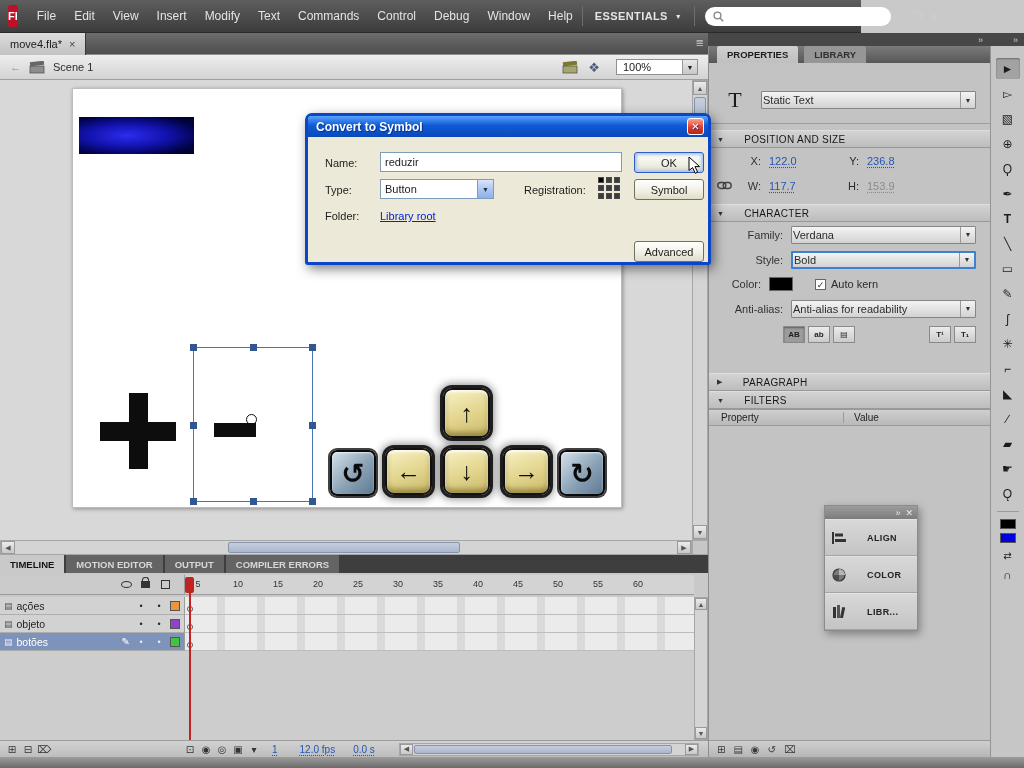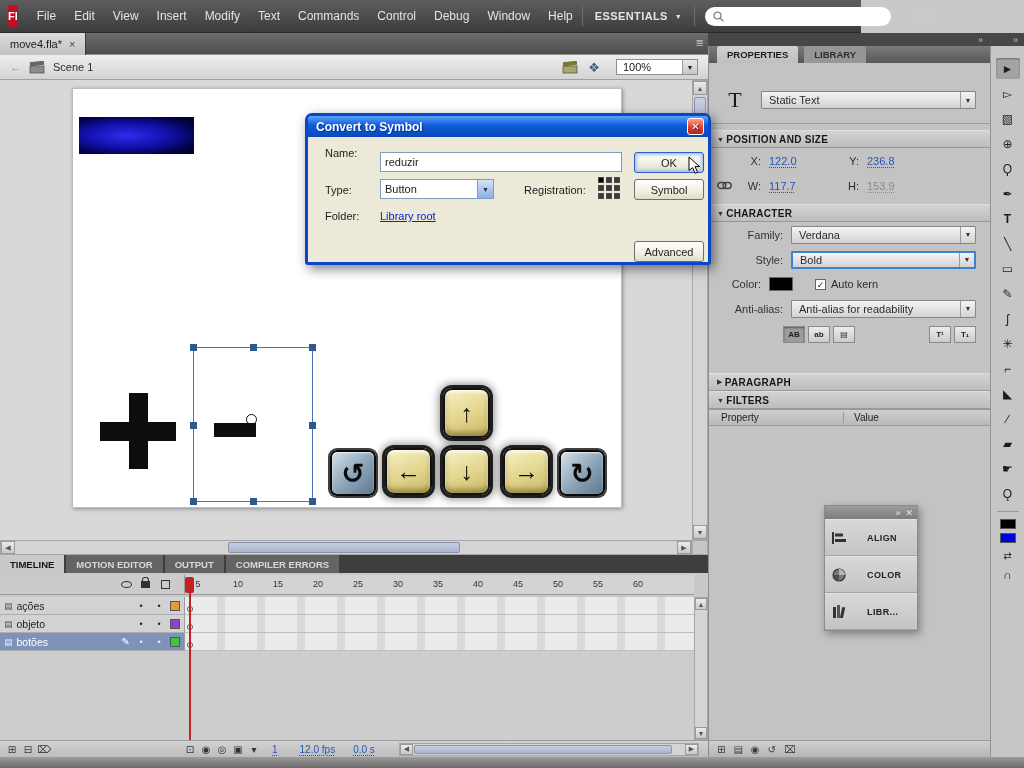--- a/index.html
+++ b/index.html
@@ -71,29 +71,29 @@
   #reggrid span.sel{background:#000;}
   #cursor{left:688px;top:156px;z-index:60;}
 
   
   #dockhead{left:708px;top:33px;width:316px;height:13px;background:#474747;color:#c9c9c9;font-size:9px;z-index:4;}
   #props{left:708px;top:46px;width:282px;height:711px;background:#c3c3c3;border-left:1px solid #8d8d8d;z-index:3;}
   #ptabs{height:17px;background:linear-gradient(#7b7b7b,#575757);display:flex;}
   .ptab{padding:0 10px;font-size:9.5px;font-weight:bold;display:flex;align-items:center;}
   .ptab.active{background:linear-gradient(#d0d0d0,#bfbfbf);color:#1d1d1d;border-radius:2px 2px 0 0;margin-left:8px;}
   .ptab.inactive{background:#969696;color:#2e2e2e;margin-left:6px;border-radius:2px 2px 0 0;}
-  .sechead{height:18px;background:linear-gradient(#d3d3d3,#bdbdbd);border-top:1px solid #dedede;border-bottom:1px solid #989898;display:flex;align-items:center;gap:2px;padding:0 8px;font-size:10px;font-weight:bold;color:#171717;letter-spacing:.3px;}
+  .sechead{height:18px;background:linear-gradient(#d3d3d3,#bdbdbd);border-top:1px solid #dedede;border-bottom:1px solid #989898;display:flex;align-items:center;gap:20px;padding:0 8px;font-size:10px;font-weight:normal;color:#171717;letter-spacing:.3px;}
   .sechead .tri{font-size:7px;color:#333;}
   .prow{display:flex;align-items:center;height:25px;padding-right:14px;font-size:11px;color:#2c2c2c;position:relative;}
   .plab{width:74px;text-align:right;margin-right:8px;color:#333;}
   .plab.s{width:52px;}
   .hot{color:#2456b8;text-decoration:underline dotted;text-underline-offset:2px;}
   .hot.dim{color:#8b8b8b;}
   .pselect{height:18px;flex:1;background:linear-gradient(#f4f4f4,#d2d2d2);border:1px solid #858585;display:flex;align-items:center;border-radius:1px;}
-  .pselect .val{flex:1;padding-left:7px;white-space:nowrap;overflow:hidden;}
+  .pselect .val{flex:1;padding-left:1px;white-space:nowrap;overflow:hidden;}
   .pselect .arr{width:15px;height:100%;border-left:1px solid #9a9a9a;font-size:7px;color:#333;display:flex;align-items:center;justify-content:center;}
   .pselect.focus{border:2px solid #3b82d0;}
   .swatch{width:24px;height:14px;border:1px solid #666;}
   .cb{width:11px;height:11px;background:#fff;border:1px solid #666;font-size:9px;line-height:10px;text-align:center;margin-right:5px;}
   .sbtn{width:22px;height:17px;border:1px solid #8a8a8a;background:linear-gradient(#ececec,#cbcbcb);font-size:8px;font-weight:bold;color:#222;display:flex;align-items:center;justify-content:center;margin-right:3px;}
   .sbtn.pressed{background:#9c9c9c;box-shadow:inset 0 1px 2px rgba(0,0,0,.4);}
   #ftablehead{height:17px;background:linear-gradient(#cfcfcf,#b9b9b9);border-top:1px solid #9a9a9a;border-bottom:1px solid #9a9a9a;display:flex;align-items:center;font-size:10px;color:#222;}
   #props-footer{position:absolute;left:0;bottom:0;width:100%;height:17px;background:linear-gradient(#cfcfcf,#b6b6b6);border-top:1px solid #9a9a9a;display:flex;align-items:center;gap:8px;padding:0 8px;font-size:10px;color:#3a3a3a;}
 
   
@@ -253,21 +253,21 @@
   <div class="sb-btn" style="position:absolute;right:0;top:0;width:14px;height:13px;">▶</div>
 </div>
 <div id="sbcorner" class="abs"></div>
 
 <div id="dialog" class="abs">
   <div id="dlg-title">
     <span>Convert to Symbol</span>
     <div id="dlg-close">✕</div>
   </div>
   <div id="dlg-body">
-    <span class="dlg-label" style="left:17px;top:10px;">Name:</span>
+    <span class="dlg-label" style="left:17px;top:20px;">Name:</span>
     <div class="dlg-input" style="left:72px;top:15px;width:242px;">
         <span>reduzir</span>
       </div>
     <div class="xpbtn focused" style="left:326px;top:15px;">OK</div>
 
     <span class="dlg-label" style="left:17px;top:47px;">Type:</span>
     <div class="dlg-select" style="left:72px;top:42px;width:114px;">
       <span class="val">Button</span>
       <span class="arr">▼</span>
     </div>

